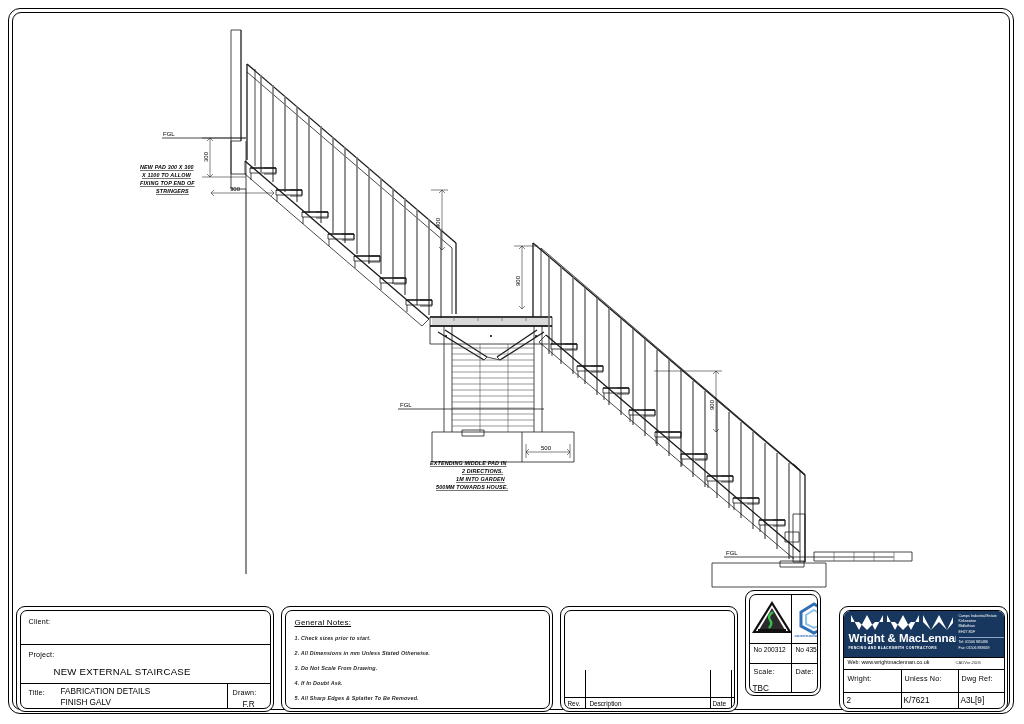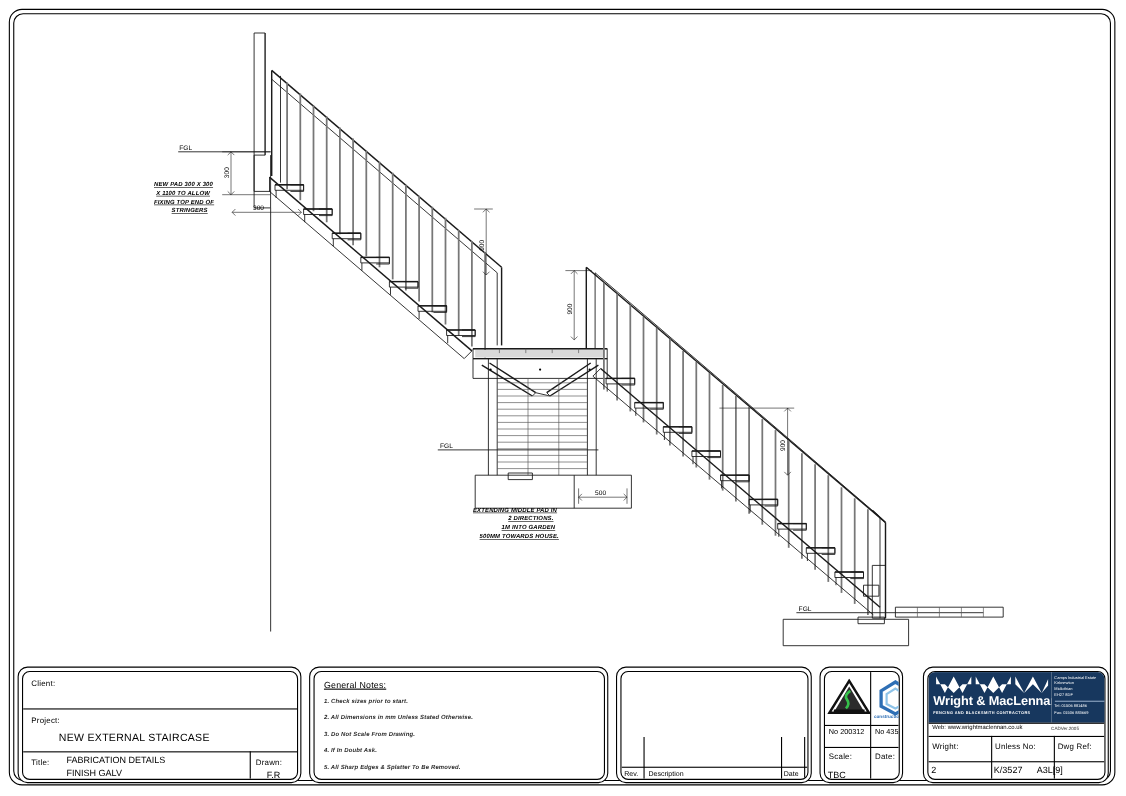--- a/index.html
+++ b/index.html
@@ -18,21 +18,21 @@
   #draw svg{display:block;}
 
   
   .tb{position:absolute;border:1.4px solid #000;border-radius:9px;box-sizing:border-box;background:#fff;}
   .tb .tin{position:absolute;left:2.5px;top:2.5px;right:2.5px;bottom:2.5px;
            border:0.8px solid #000;border-radius:7px;box-sizing:border-box;overflow:hidden;}
 
   #tb-client{left:16px;top:606px;width:258px;height:106px;}
   #tb-notes {left:281px;top:606px;width:272px;height:106px;}
   #tb-rev   {left:560px;top:606px;width:178px;height:106px;}
-  #tb-cert  {left:745px;top:606px;width:76px;height:106px;}
+  #tb-cert  {left:745px;top:590px;width:76px;height:106px;}
   #tb-co    {left:839px;top:606px;width:169px;height:106px;}
 
   .hl{position:absolute;left:0;right:0;border-top:0.8px solid #000;}
   .vl{position:absolute;top:0;bottom:0;border-left:0.8px solid #000;}
 
   .lab{position:absolute;font-size:7.2px;letter-spacing:.2px;white-space:nowrap;}
   .val{position:absolute;font-size:8.2px;white-space:nowrap;}
   .big{font-size:9.6px;letter-spacing:.25px;}
 
   
@@ -470,20 +470,20 @@
       </div>
 
       <div class="hl" style="top:81px;"></div>
       <div class="vl" style="left:57px;top:58px;bottom:0;"></div>
       <div class="vl" style="left:114px;top:58px;bottom:0;"></div>
 
       <span class="lab" style="left:4px;top:63px;">Wright:</span>
       <span class="val" style="left:3px;top:85px;">2</span>
 
       <span class="lab" style="left:61px;top:63px;">Unless No:</span>
-      <span class="val" style="left:60px;top:85px;">K/3527</span>
+      <span class="val" style="left:60px;top:85px;">K/7621</span>
 
       <span class="lab" style="left:118px;top:63px;">Dwg Ref:</span>
-      <span class="val" style="left:99px;top:85px;">A3L[9]</span>
+      <span class="val" style="left:117px;top:85px;">A3L[9]</span>
     </div>
   </div>
 
 </div>
 
 </body></html>

